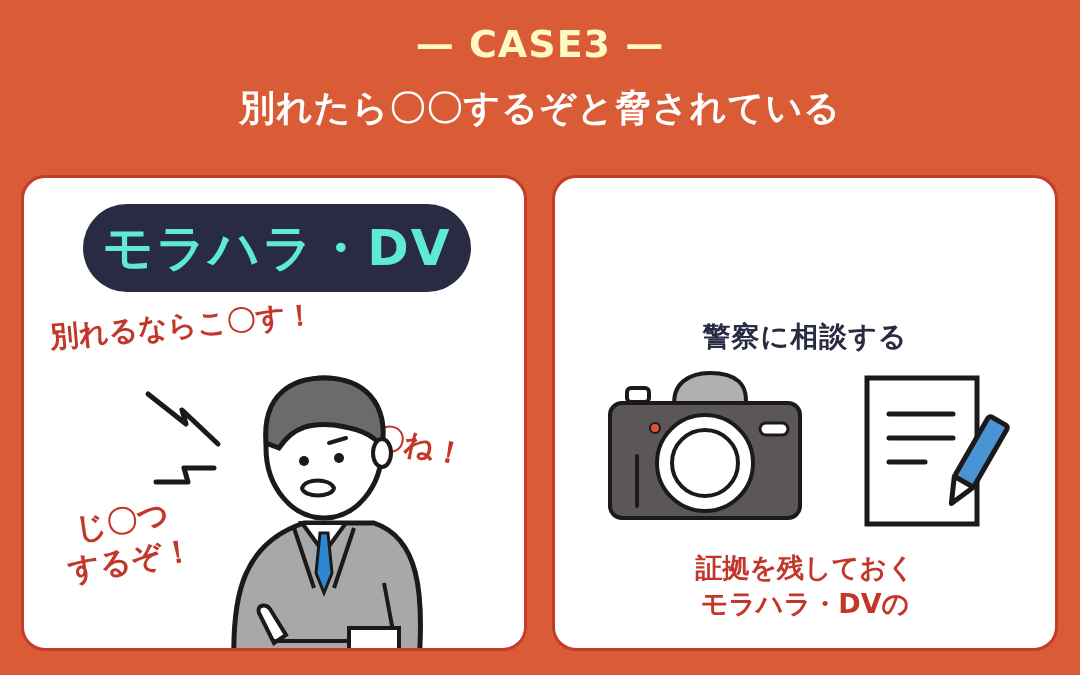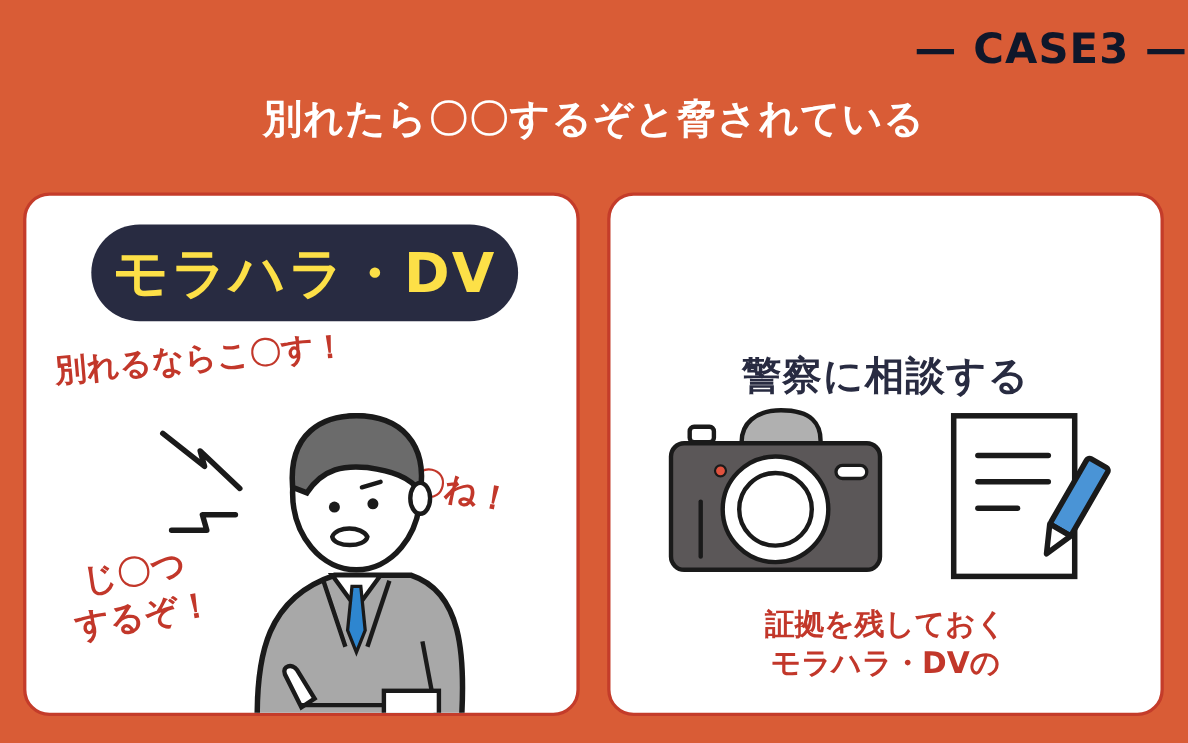--- a/index.html
+++ b/index.html
@@ -4,48 +4,48 @@
 <style>
   * { box-sizing: border-box; margin: 0; padding: 0; }
   html, body { width: 1080px; height: 675px; overflow: hidden; }
   body {
     background: #d95c36;
     font-family: "DejaVu Sans", "Liberation Sans", sans-serif;
     position: relative;
   }
   .header { position: absolute; left: 0; top: 0; width: 1080px; height: 170px; }
   .case-label {
-    position: absolute; top: 22px; left: 0; width: 1080px; text-align: right;
-    color: #0f172a; font-size: 38px; font-weight: bold; letter-spacing: 1px;
+    position: absolute; top: 22px; left: 0; width: 1080px; text-align: center;
+    color: #fef9c3; font-size: 38px; font-weight: bold; letter-spacing: 1px;
   }
   .main-title {
     position: absolute; top: 84px; left: 0; width: 1080px; text-align: center;
     color: #fff; font-size: 36px; font-weight: bold; letter-spacing: 1px;
   }
   .panel {
     position: absolute; top: 175px; width: 506px; height: 476px;
     background: #fff; border: 3px solid #c43c2a; border-radius: 24px; overflow: hidden;
   }
   .panel-left { left: 21px; }
   .panel-right { left: 552px; }
   .pill {
     position: absolute; top: 26px; height: 88px; border-radius: 44px;
-    background: #282b41; color: #fde047; font-weight: bold;
+    background: #282b41; color: #5eead4; font-weight: bold;
     display: flex; align-items: center; justify-content: center;
     font-size: 50px; letter-spacing: 2px;
   }
   .panel-left .pill { left: 59px; width: 388px; }
   .panel-right .pill { left: 113px; width: 282px; }
   .red-text { color: #c2372a; font-weight: bold; position: absolute; }
   .shout1 { left: 26px; top: 140px; font-size: 29px; transform: rotate(-5deg); transform-origin: left center; white-space: nowrap; }
   .shout2 { left: 350px; top: 248px; font-size: 30px; transform: rotate(12deg); white-space: nowrap; }
   .shout3 { left: 40px; top: 322px; font-size: 31px; transform: rotate(-10deg); line-height: 40px; white-space: nowrap; }
   .action-title {
     position: absolute; top: 140px; left: 0; width: 100%; text-align: center;
-    color: #282b41; font-size: 36px; font-weight: bold; letter-spacing: 1px;
+    color: #282b41; font-size: 28px; font-weight: bold; letter-spacing: 1px;
   }
   .evidence-text {
     position: absolute; top: 372px; left: 0; width: 100%; text-align: center;
     color: #c2372a; font-size: 27px; font-weight: bold; line-height: 36px;
   }
   svg { position: absolute; }
 </style>
 </head>
 <body>
 

